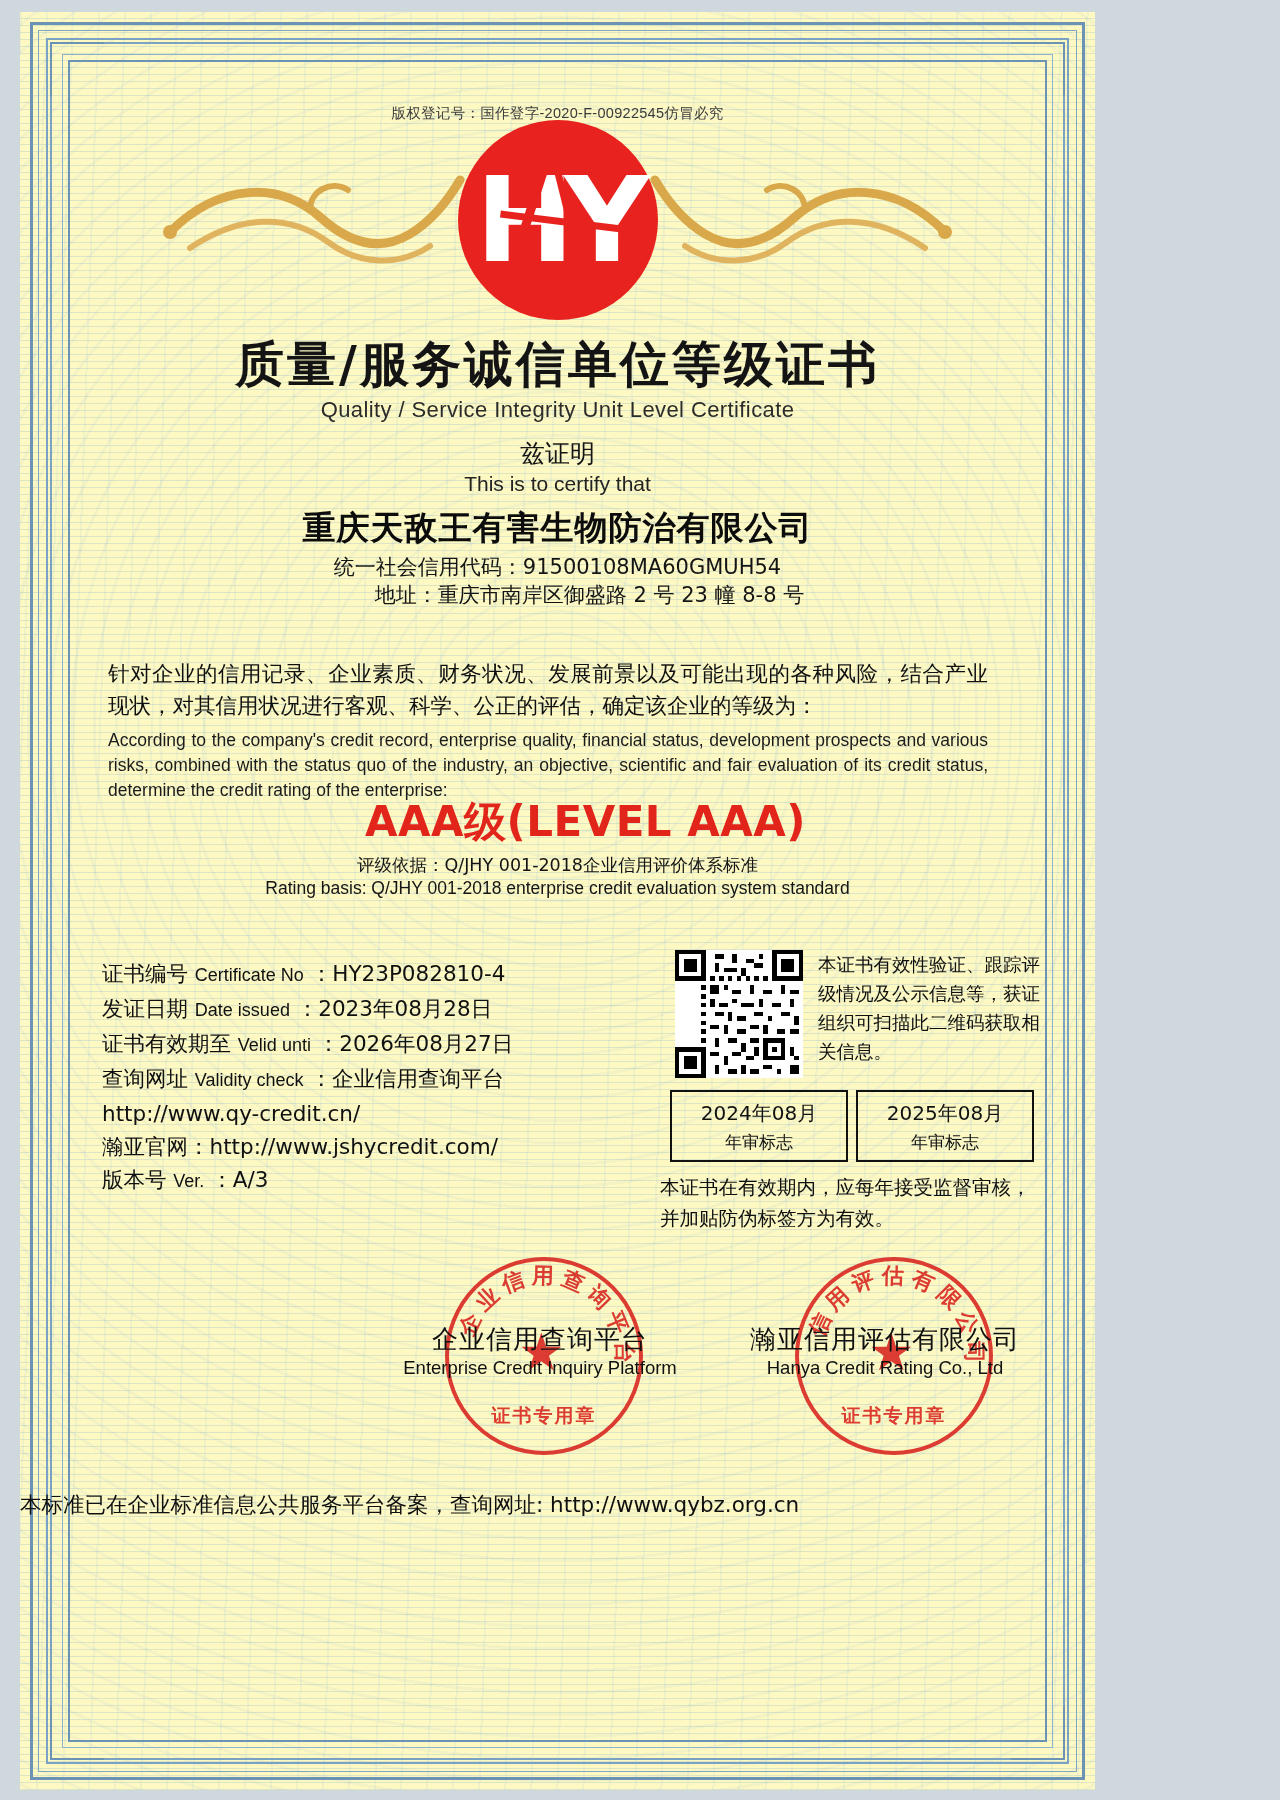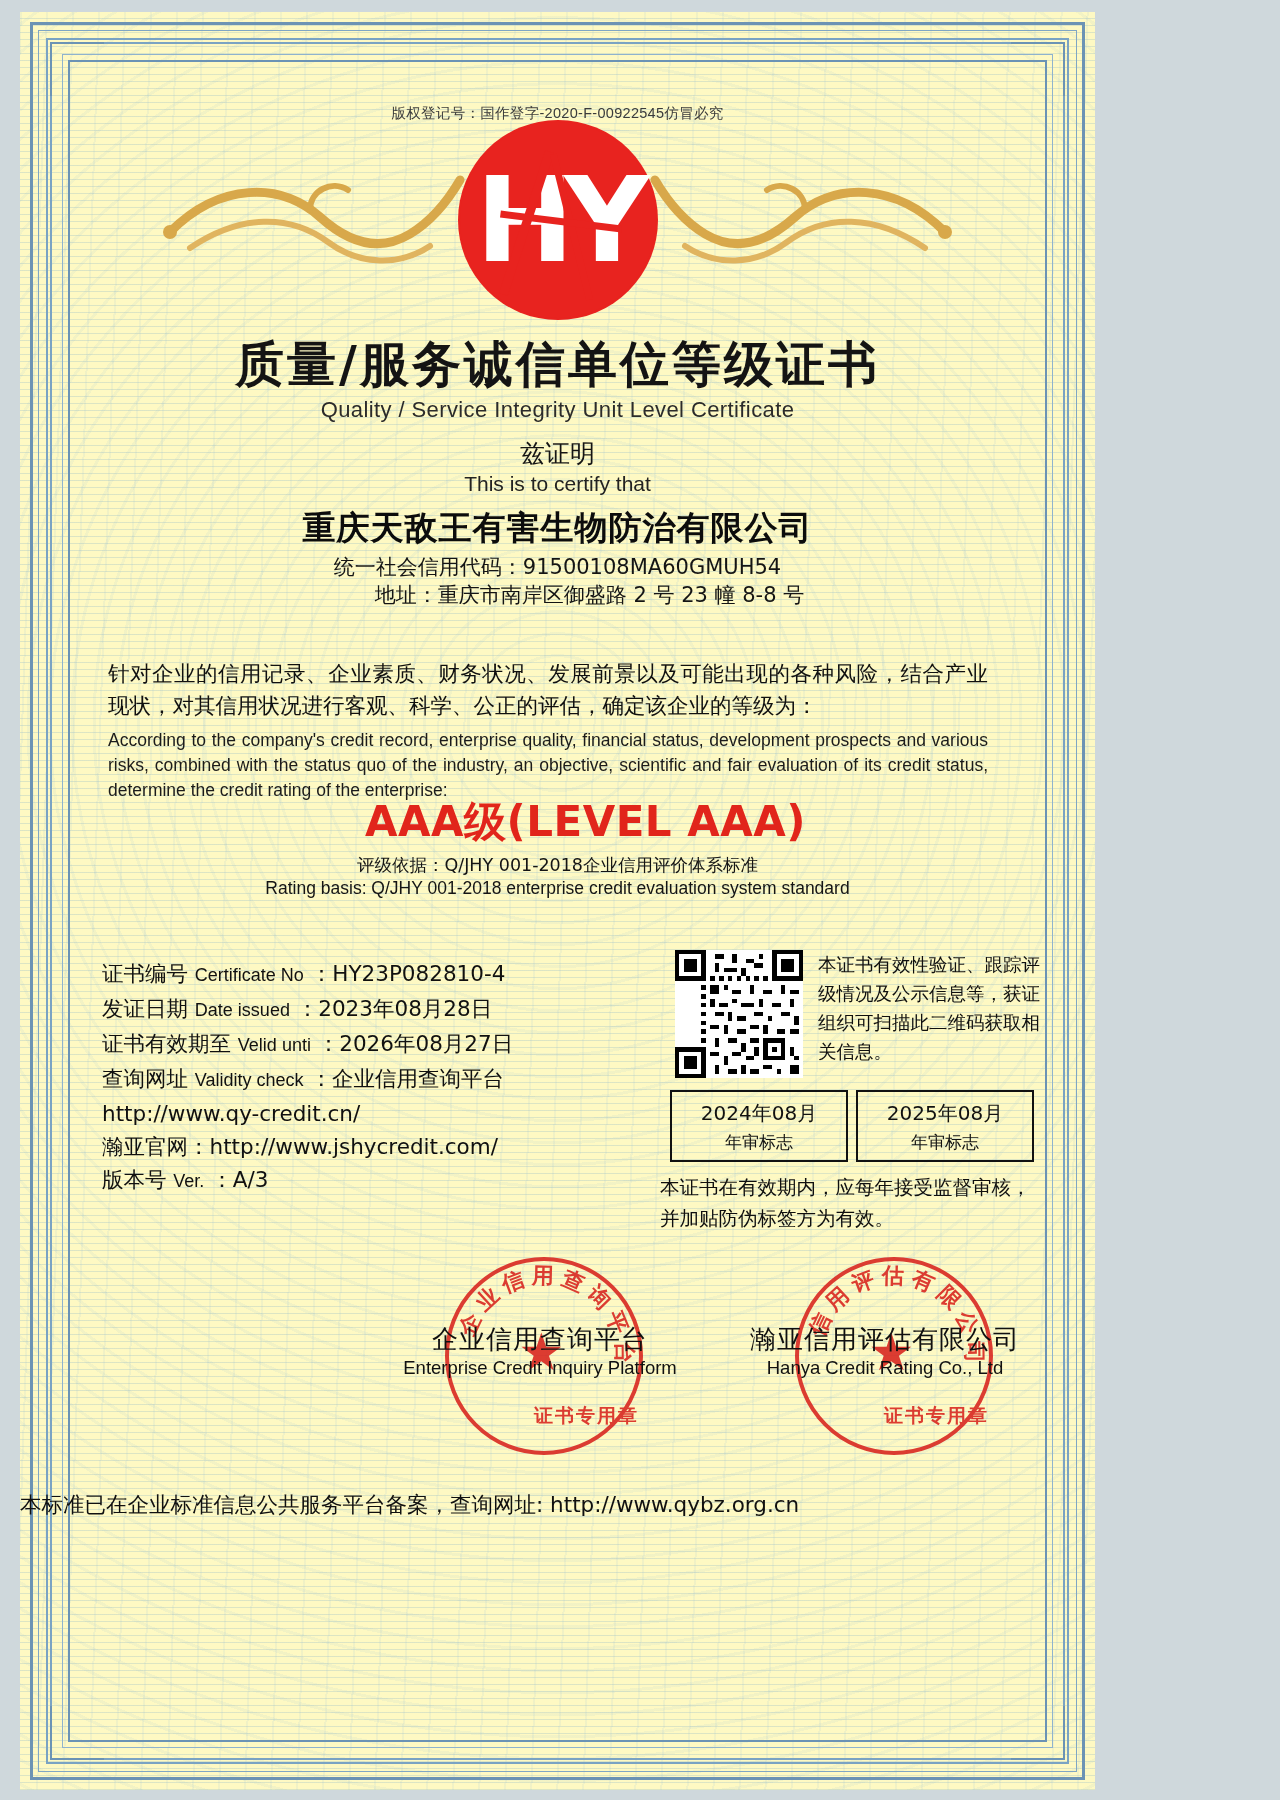--- a/index.html
+++ b/index.html
@@ -193,21 +193,21 @@
   #stamp1{left:425px;top:1245px;}
   #stamp2{left:775px;top:1245px;}
   .stamp .star{
     position:absolute;left:50%;top:50%;margin-left:-26px;margin-top:-30px;
     font-size:52px;line-height:52px;color:#d8231d;
   }
   .stamp .arc{
     position:absolute;left:0;top:0;width:190px;height:190px;
   }
   .stamp .bottom-txt{
-    position:absolute;left:0;bottom:22px;width:100%;text-align:right;
+    position:absolute;left:0;bottom:22px;width:100%;text-align:center;
     font-size:19px;font-weight:bold;letter-spacing:2px;
     font-family:"DejaVu Sans",sans-serif;
   }
 
   
   .org{
     position:absolute;text-align:center;width:330px;
   }
   #org1{left:355px;top:1310px;}
   #org2{left:700px;top:1310px;}

